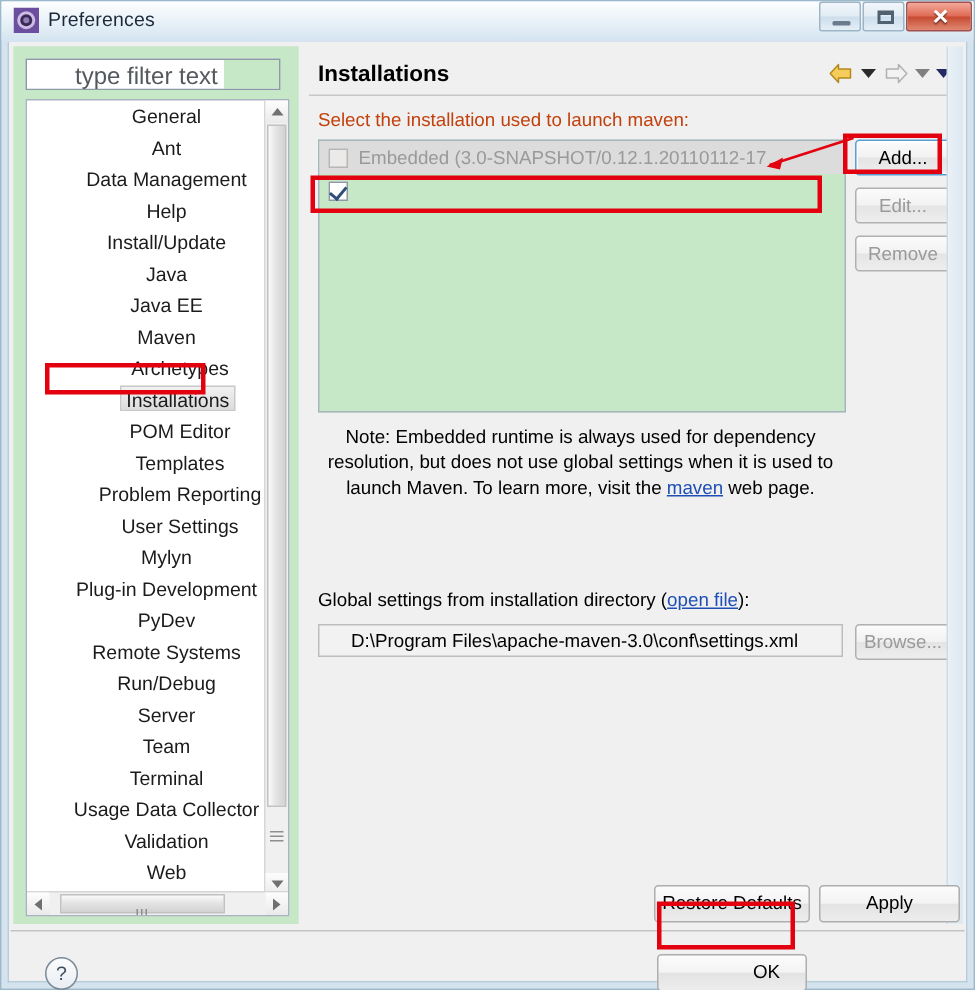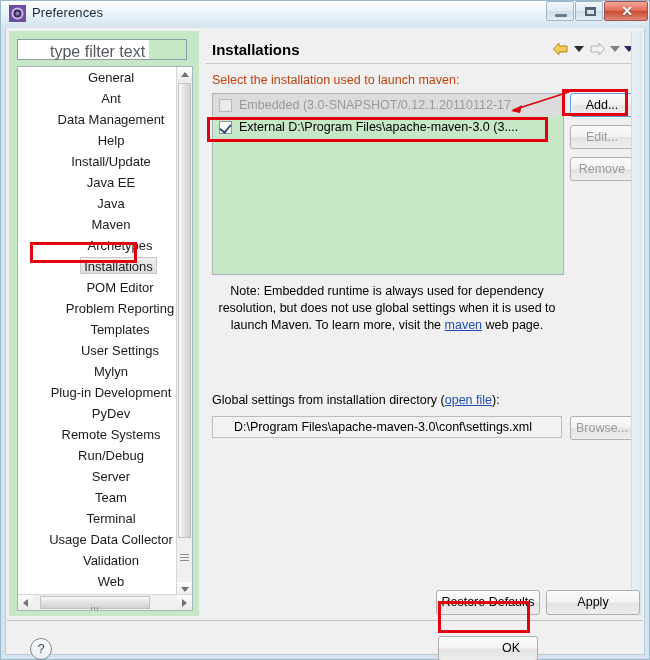--- a/index.html
+++ b/index.html
@@ -526,28 +526,28 @@
         <div class="fb-text">type filter text</div>
       </div>
 
       <div class="treewrap">
         <div class="treelist" id="treelist">
             <div class="tree-item"><span class="ti-label">General</span></div>
             <div class="tree-item"><span class="ti-label">Ant</span></div>
             <div class="tree-item"><span class="ti-label">Data Management</span></div>
             <div class="tree-item"><span class="ti-label">Help</span></div>
             <div class="tree-item"><span class="ti-label">Install/Update</span></div>
+            <div class="tree-item"><span class="ti-label">Java</span></div>
             <div class="tree-item"><span class="ti-label">Java EE</span></div>
-            <div class="tree-item"><span class="ti-label">Java</span></div>
             <div class="tree-item"><span class="ti-label">Maven</span></div>
             <div class="tree-item lvl2"><span class="ti-label">Archetypes</span></div>
             <div class="tree-item lvl2 selected"><span class="ti-label">Installations</span></div>
             <div class="tree-item lvl2"><span class="ti-label">POM Editor</span></div>
+            <div class="tree-item lvl2"><span class="ti-label">Templates</span></div>
             <div class="tree-item lvl2"><span class="ti-label">Problem Reporting</span></div>
-            <div class="tree-item lvl2"><span class="ti-label">Templates</span></div>
             <div class="tree-item lvl2"><span class="ti-label">User Settings</span></div>
             <div class="tree-item"><span class="ti-label">Mylyn</span></div>
             <div class="tree-item"><span class="ti-label">Plug-in Development</span></div>
             <div class="tree-item"><span class="ti-label">PyDev</span></div>
             <div class="tree-item"><span class="ti-label">Remote Systems</span></div>
             <div class="tree-item"><span class="ti-label">Run/Debug</span></div>
             <div class="tree-item"><span class="ti-label">Server</span></div>
             <div class="tree-item"><span class="ti-label">Team</span></div>
             <div class="tree-item"><span class="ti-label">Terminal</span></div>
             <div class="tree-item"><span class="ti-label">Usage Data Collector</span></div>
@@ -607,21 +607,20 @@
 
       <div class="listbox">
         <div class="lb-row disabled">
           <span class="cb disabled"></span>
           <span>Embedded (3.0-SNAPSHOT/0.12.1.20110112-17</span>
         </div>
         <div class="lb-row enabled">
           <span class="cb">
             <span class="tick"></span>
           </span>
-          <span>External D:\Program Files\apache-maven-3.0 (3....</span>
         </div>
       </div>
 
       <div class="sidebtn focused" style="left:366px; top:62px;">Add...</div>
       <div class="sidebtn disabled" style="left:366px; top:94px;">Edit...</div>
       <div class="sidebtn disabled" style="left:366px; top:126px;">Remove</div>
 
       <div class="note"><span>Note: Embedded runtime is always used for dependency resolution, but does not use global settings when it is used to launch Maven. To learn more, visit the </span><a href="#">maven</a><span> web page.</span></div>
 
       <div class="lbl-global"><span>Global settings from installation directory (</span><a href="#">open file</a><span>):</span></div>

